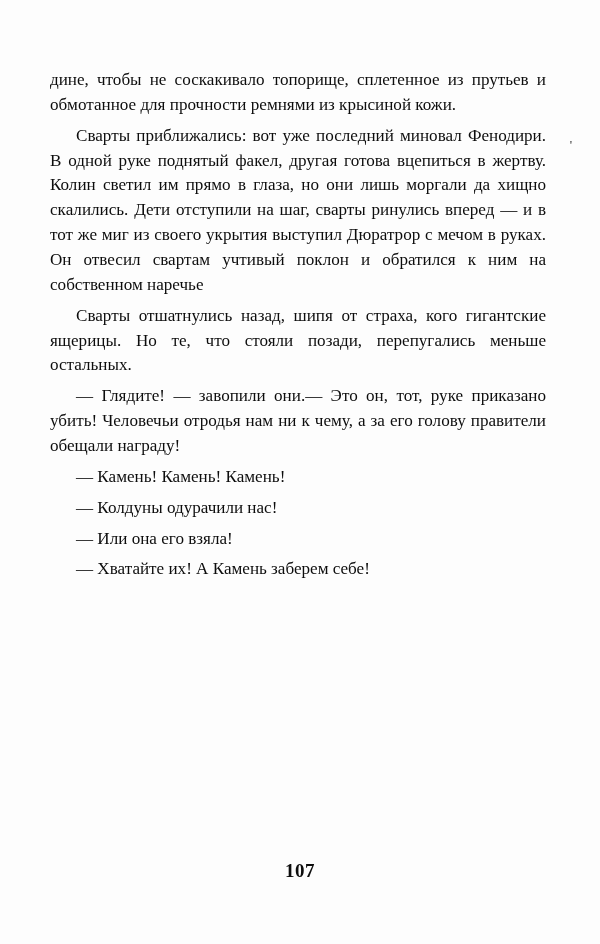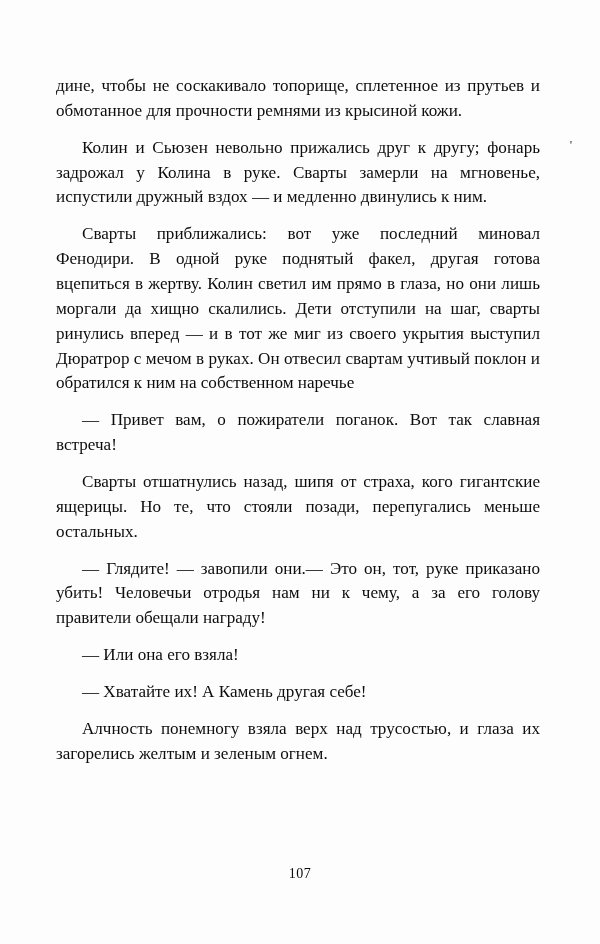--- a/index.html
+++ b/index.html
@@ -23,58 +23,58 @@
   }
   .textblock {
     font-size: 17.1px;
     line-height: 1.455;
     text-align: justify;
     text-justify: inter-word;
     -webkit-hyphens: none;
     hyphens: none;
   }
   .textblock p {
-    margin: 12px;
+    margin: 6px;
     text-indent: 26px;
   }
   .textblock p.noindent {
     text-indent: 0;
   }
   .page-number {
     position: absolute;
     left: 0;
     right: 0;
     bottom: 62px;
     text-align: center;
-    font-size: 14px;
+    font-size: 19px;
     letter-spacing: 0.5px;
+    font-weight: bold;
   }
   .margin-mark {
     position: absolute;
     right: 28px;
     top: 138px;
     font-size: 13px;
     color: #333;
     line-height: 1;
   }
 </style>
 </head>
 <body>
 
 <div class="page">
 
   <div class="margin-mark">'</div>
 
   <div class="textblock">
     <p class="noindent">дине, чтобы не соскакивало топорище, сплетенное из прутьев и обмотанное для прочности ремнями из крысиной кожи.</p>
-    <p>Колин и Сьюзен невольно прижались друг к другу; фонарь задрожал у Колина в руке. Сварты замерли на мгновенье, испустили дружный вздох — и медленно двинулись к ним.</p>
     <p>Сварты приближались: вот уже последний миновал Фенодири. В одной руке поднятый факел, другая готова вцепиться в жертву. Колин светил им прямо в глаза, но они лишь моргали да хищно скалились. Дети отступили на шаг, сварты ринулись вперед — и в тот же миг из своего укрытия выступил Дюратрор с мечом в руках. Он отвесил свартам учтивый поклон и обратился к ним на собственном наречье</p>
-    <p>— Привет вам, о пожиратели поганок. Вот так славная встреча!</p>
     <p>Сварты отшатнулись назад, шипя от страха, кого гигантские ящерицы. Но те, что стояли позади, перепугались меньше остальных.</p>
     <p>— Глядите! — завопили они.— Это он, тот, руке приказано убить! Человечьи отродья нам ни к чему, а за его голову правители обещали награду!</p>
+    <p>— Камень! Камень! Камень!</p>
+    <p>— Колдуны одурачили нас!</p>
     <p>— Или она его взяла!</p>
-    <p>— Хватайте их! А Камень другая себе!</p>
-    <p>Алчность понемногу взяла верх над трусостью, и глаза их загорелись желтым и зеленым огнем.</p>
+    <p>— Хватайте их! А Камень заберем себе!</p>
   </div>
 
   <div class="page-number">107</div>
 
 </div>
 
 </body></html>

